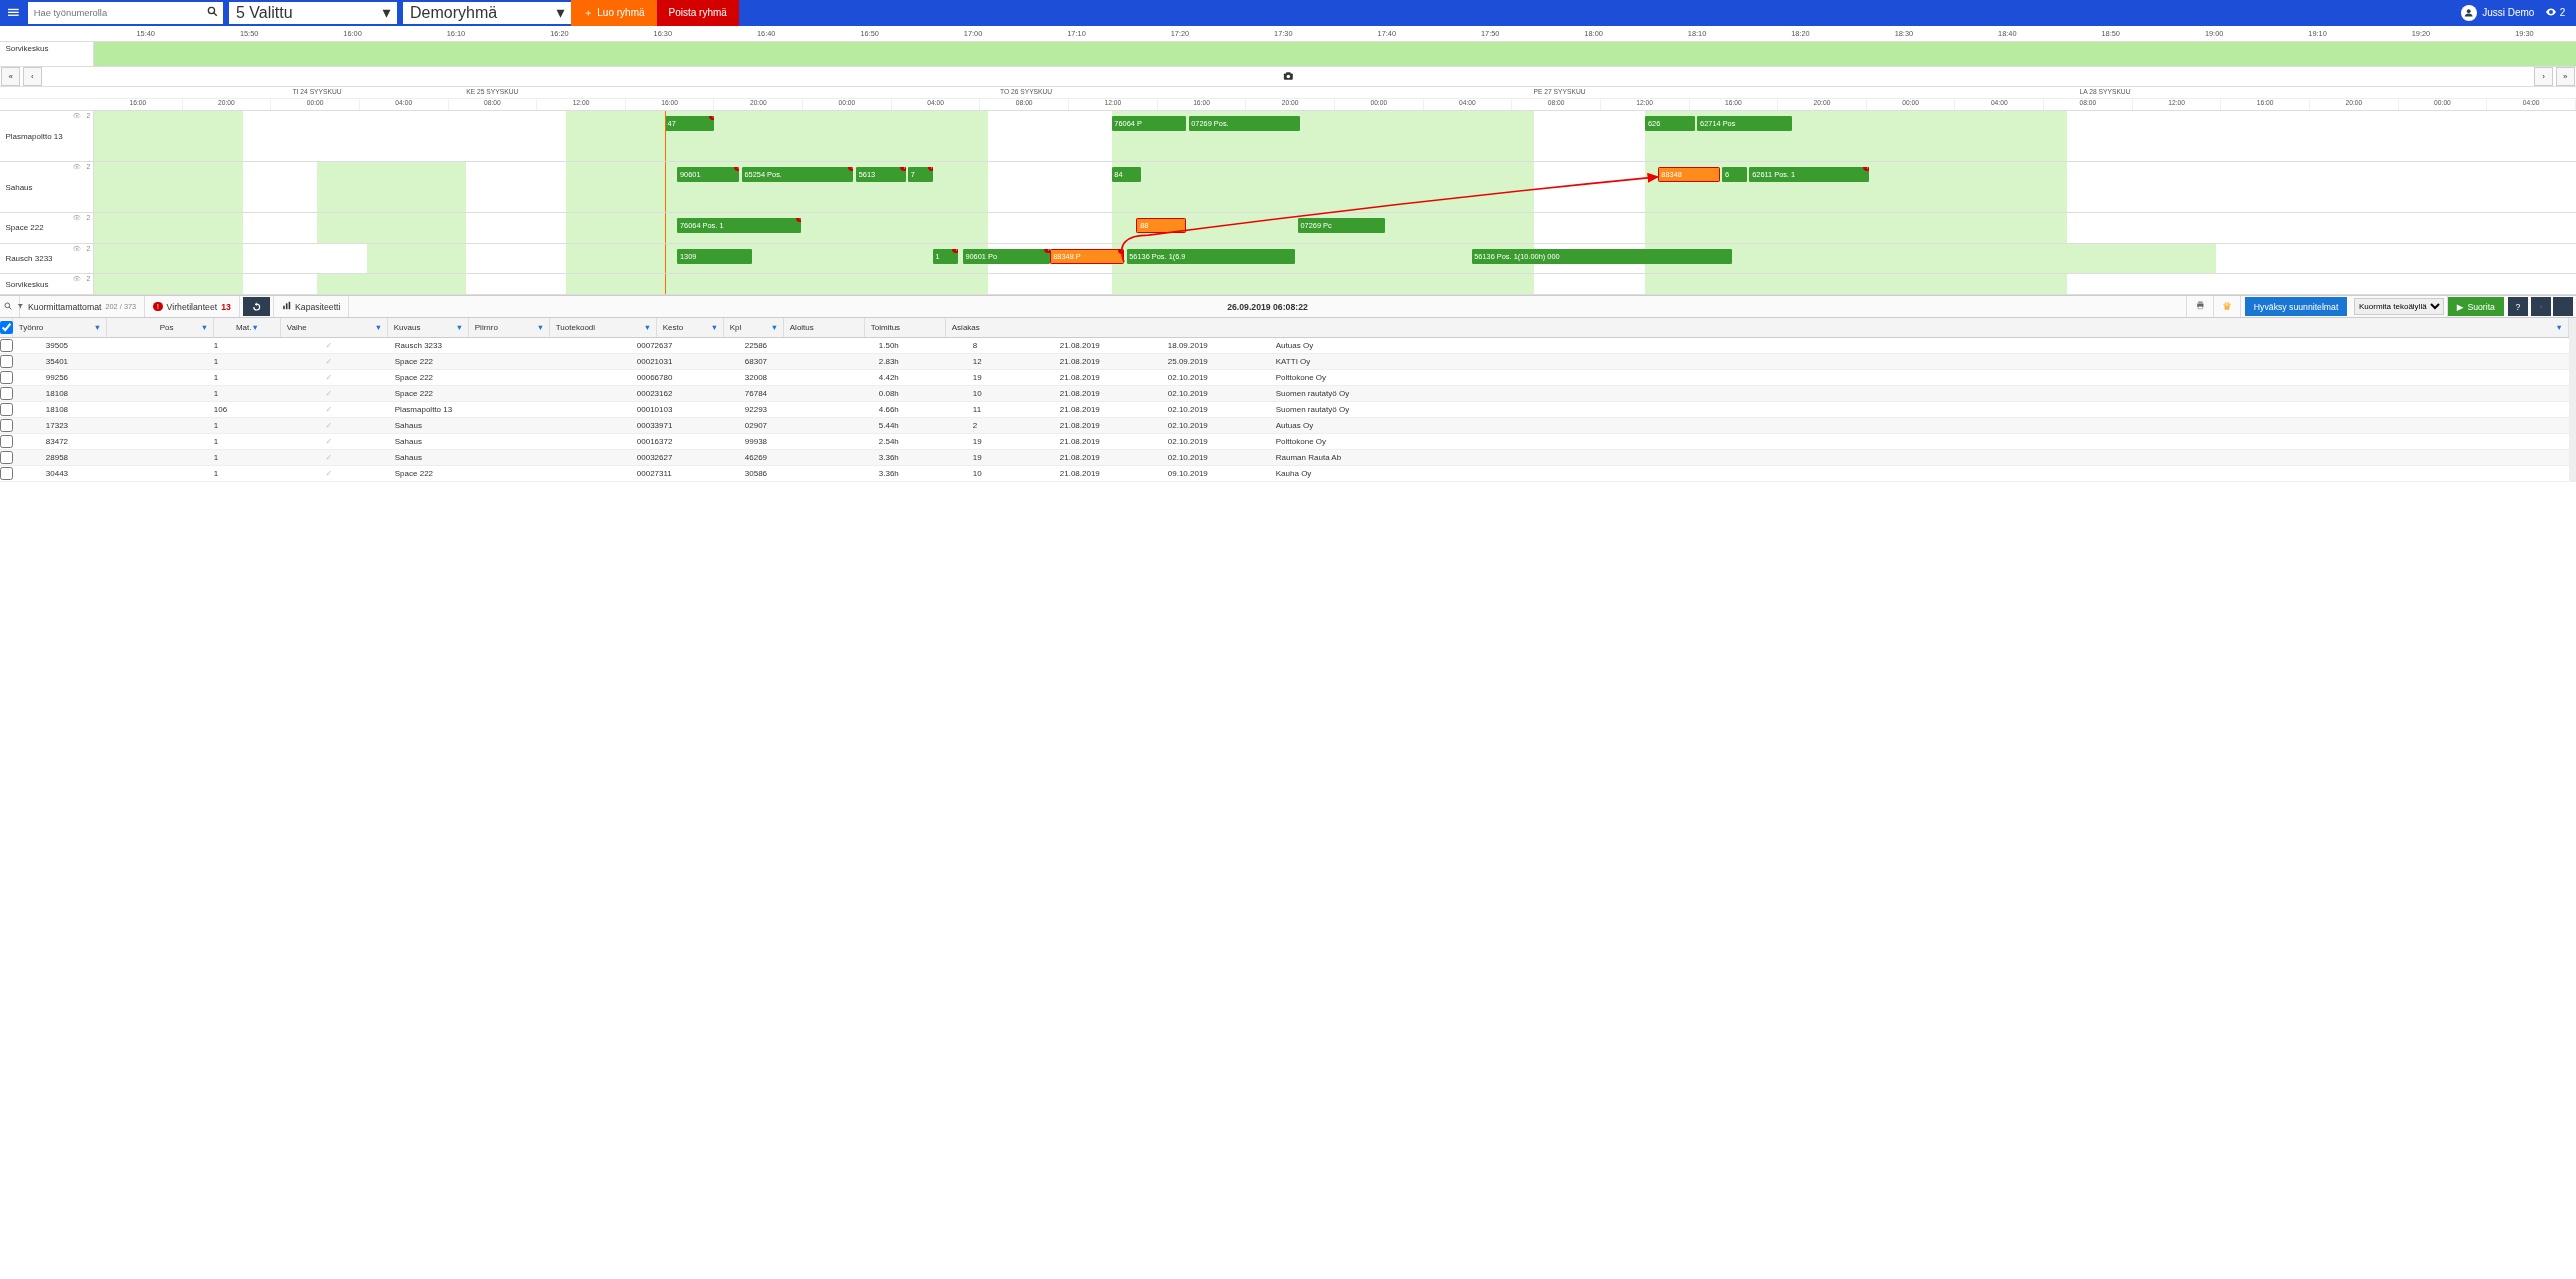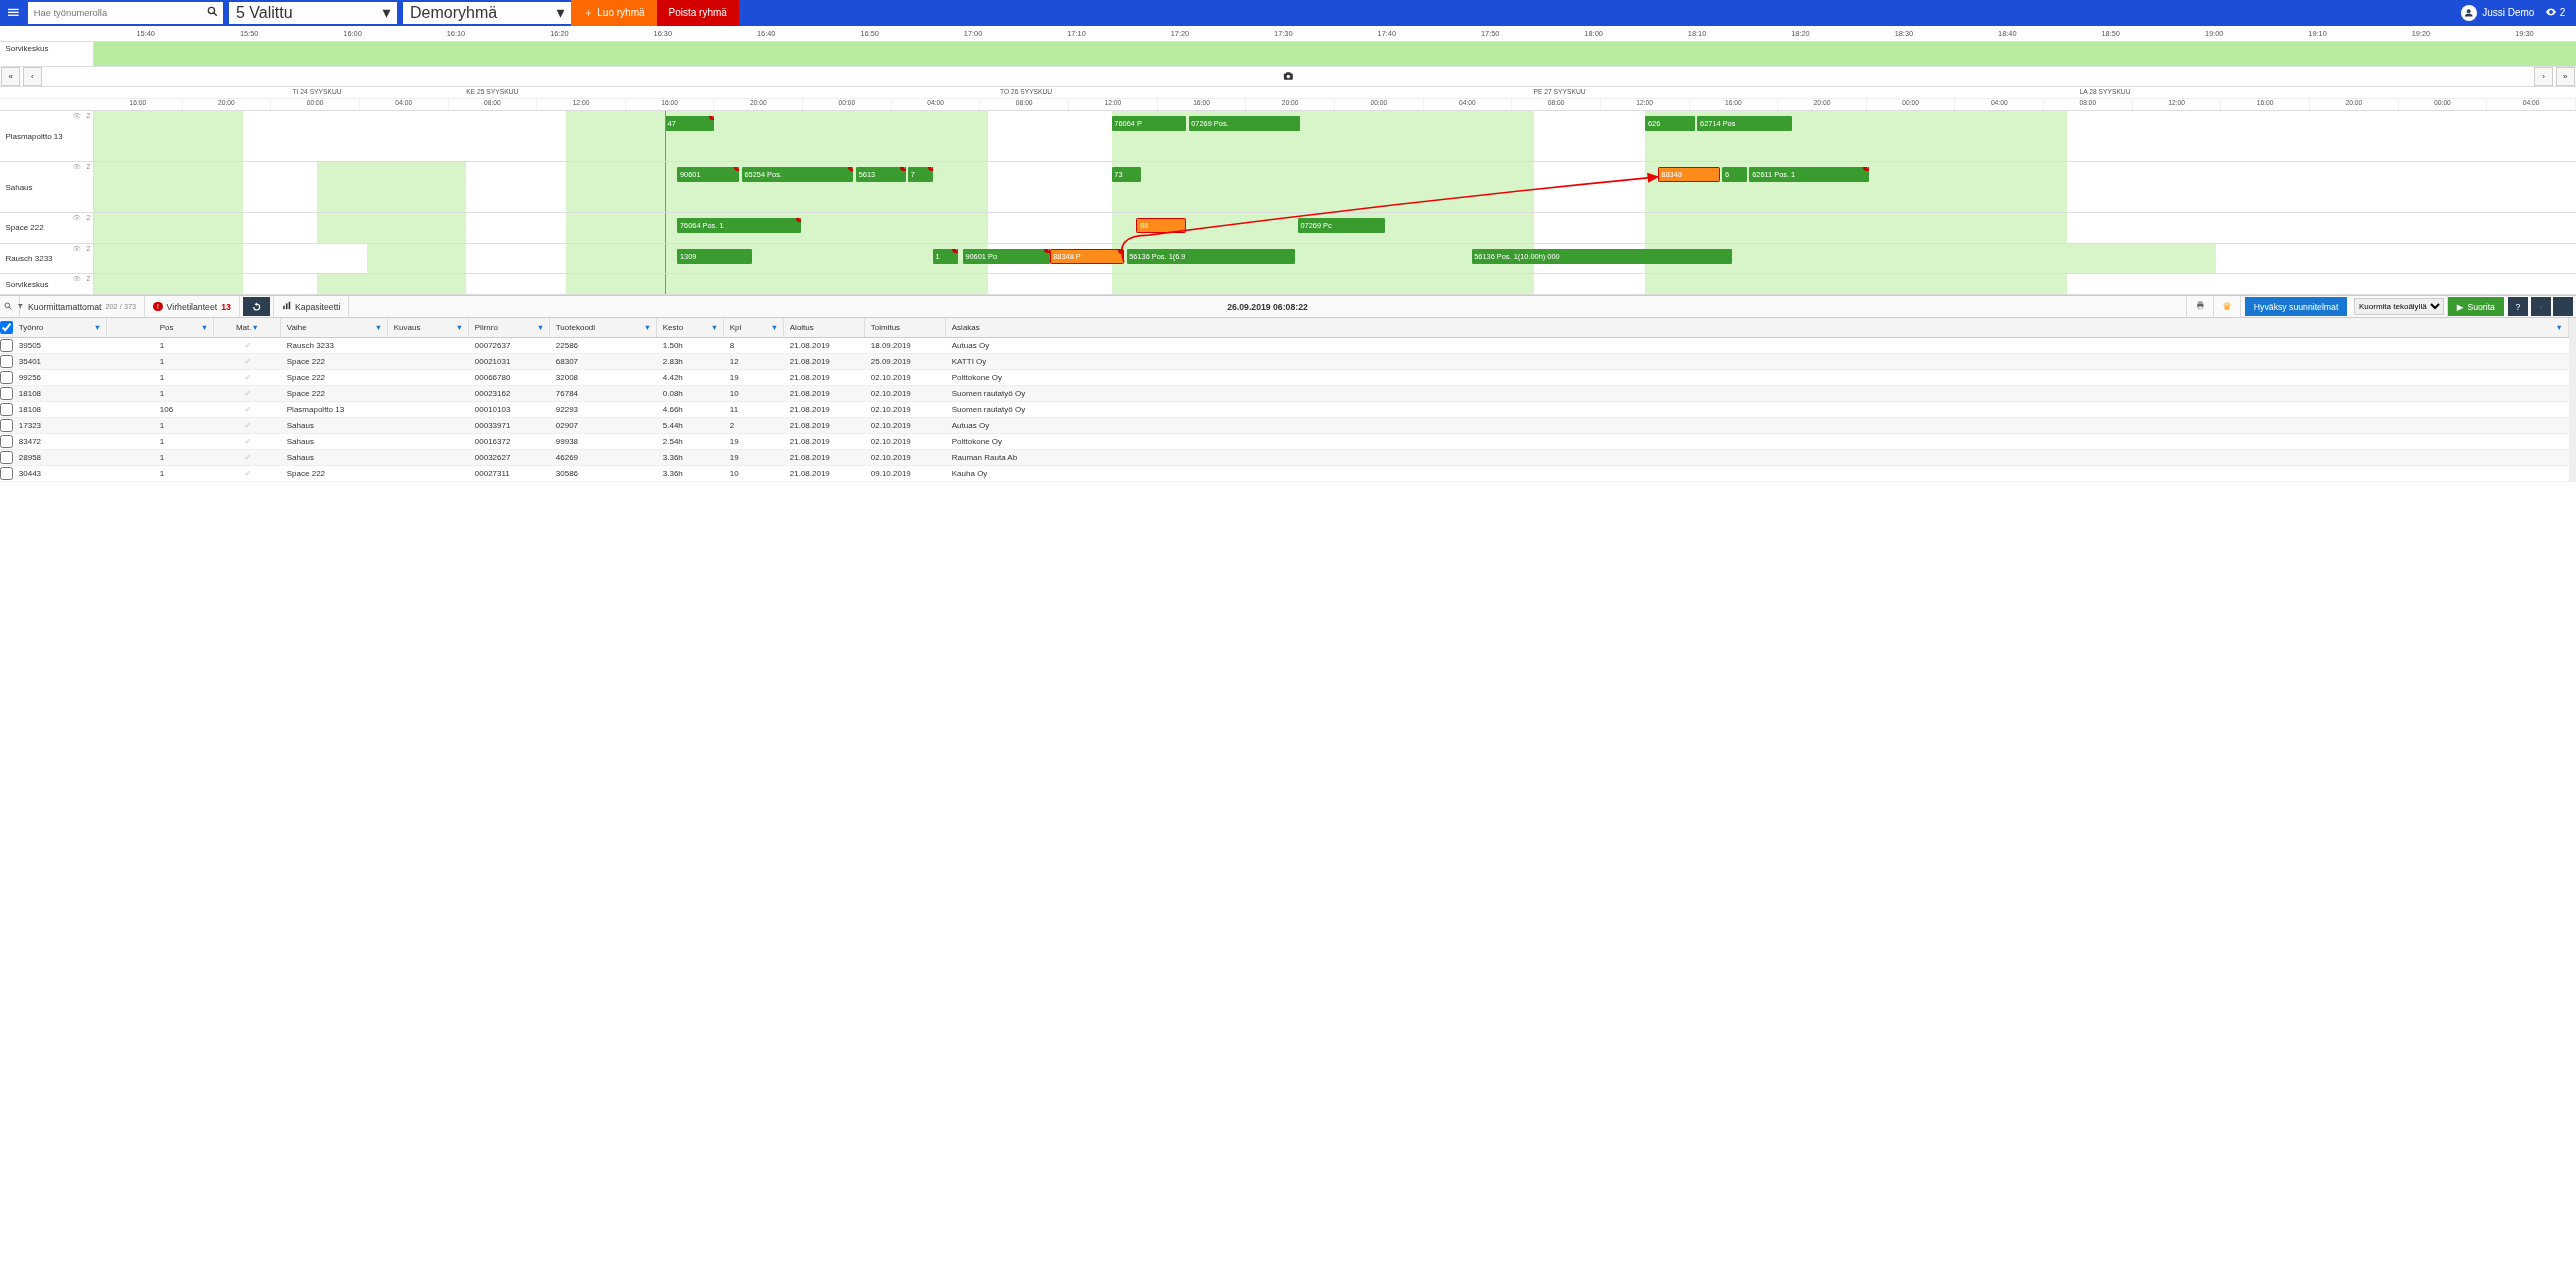--- a/index.html
+++ b/index.html
@@ -73,21 +73,21 @@
 .bt-btn.blue { background: #1976d2; color: #fff; border-color: #1976d2; }
 .bt-btn.green { background: #3a9b2e; color: #fff; border-color: #3a9b2e; }
 .bt-center { flex: 1; text-align: center; font-weight: bold; }
 .count-small { color: #888; font-size: 7.4px; }
 .err-count { color: #c00; font-weight: bold; }
 
 
 .table-header { display: flex; height: 20px; background: #f4f4f4; border-bottom: 0.7px solid #ccc; font-size: 8px; color: #333; align-items: center; }
 .th { display: flex; align-items: center; justify-content: space-between; padding: 0 5.4px; border-right: 0.7px solid #ddd; height: 100%; position: relative; }
 .filter-icon { color: #1976d2; font-size: 7.4px; }
-.table-row { display: flex; height: 16px; border-bottom: 0.7px solid #eee; font-size: 8px; align-items: center; }
+.table-row { display: flex; height: 16px; border-bottom: 0.7px solid #eee; font-size: 8px; align-items: center; gap: 27px; }
 .table-row:nth-child(even) { background: #f7f7f7; }
 .td { padding: 0 5.4px; overflow: hidden; white-space: nowrap; }
 .chk { width: 13.4px; display: flex; justify-content: center; }
 .c-tyonro { width: 94px; }
 .c-pos { width: 60px; margin-left: 47px; }
 .c-mat { width: 67px; display:flex; justify-content:center; }
 .c-vaihe { width: 107px; }
 .c-kuvaus { width: 81px; }
 .c-piirnro { width: 81px; }
 .c-tuote { width: 107px; }
@@ -274,21 +274,21 @@
       <div class="gantt-row-track ">
         <div class="shift-bg" style="left: 0%; width: 6%;"></div>
         <div class="shift-bg" style="left: 9%; width: 6%;"></div>
         <div class="shift-bg" style="left: 19%; width: 17%;"></div>
         <div class="shift-bg" style="left: 41%; width: 17%;"></div>
         <div class="shift-bg" style="left: 62.5%; width: 17%;"></div>
         <div class="task" style="left: 23.5%; width: 2.5%;">90601<div class="task-alert">!</div></div>
         <div class="task" style="left: 26.1%; width: 4.5%;">65254 Pos.<div class="task-alert">!</div></div>
         <div class="task" style="left: 30.7%; width: 2%;">5613<div class="task-alert">!</div></div>
         <div class="task" style="left: 32.8%; width: 1%;">7<div class="task-alert">!</div></div>
-        <div class="task" style="left: 41%; width: 1.2%;">73</div>
+        <div class="task" style="left: 41%; width: 1.2%;">84</div>
         <div class="task selected" style="left: 63%; width: 2.5%;">88348</div>
         <div class="task" style="left: 65.6%; width: 1%;">6</div>
         <div class="task" style="left: 66.7%; width: 4.8%;">62611 Pos. 1<div class="task-alert">!</div></div>
         <div class="now-line" style="left: 23%;"></div>
       </div>
     </div>
     <div class="gantt-row">
       <div class="gantt-row-label">Space 222<span class="row-eye">👁</span><span class="row-count">2</span></div>
       <div class="gantt-row-track short">
         <div class="shift-bg" style="left: 0%; width: 6%;"></div>

